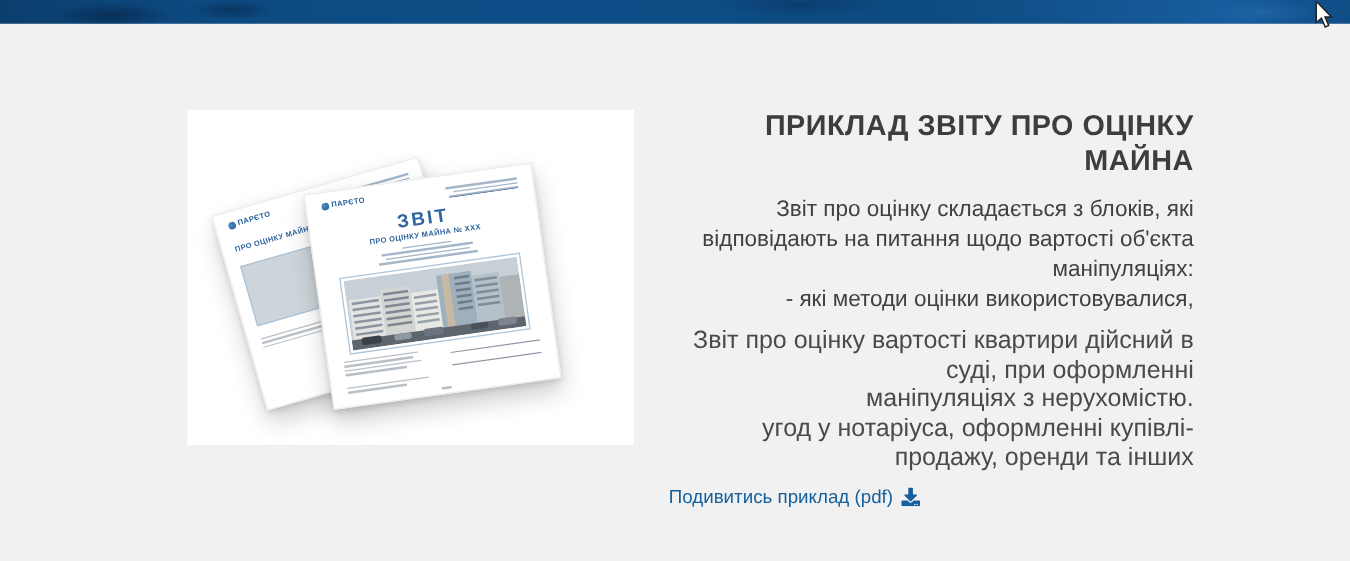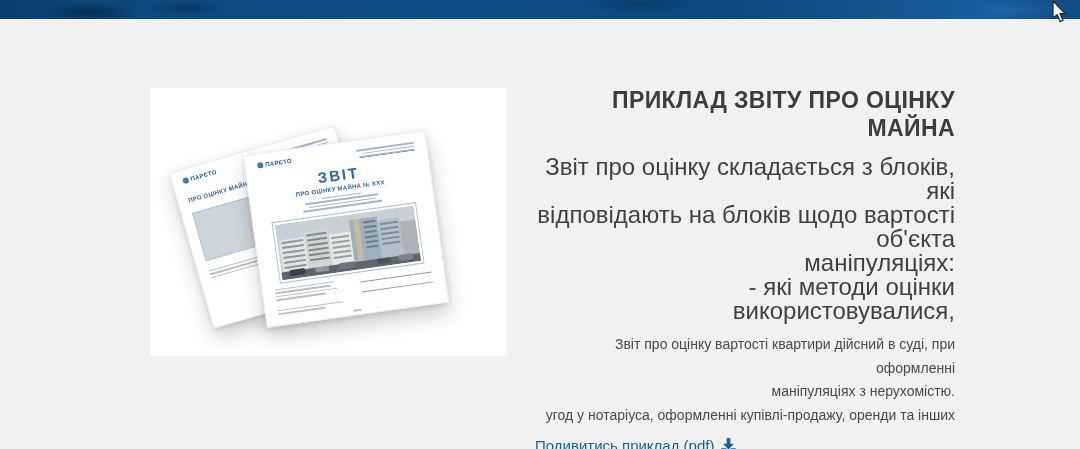--- a/index.html
+++ b/index.html
@@ -54,22 +54,22 @@
   .doc-bottom { display:flex; justify-content:space-between; margin-top:5px; }
   .doc-bottom-left { display:flex; flex-direction:column; gap:2px; width:62px; }
   .doc-bottom-right { display:flex; flex-direction:column; gap:6px; width:72px; padding-top:1px; }
   .sig { border-bottom:1px solid #8e99a5; height:4px; }
   .doc-foot { display:flex; flex-direction:column; gap:2px; margin-top:6px; width:70px; }
   .page-num { width:8px; height:2px; background:#b9bfc6; margin:5px auto 0; }
 
   
   .col { position:absolute; left:535px; top:86px; width:420px; color:#414141;text-align:right; }
   .heading { font-size:23px; line-height:28px; font-weight:bold; color:#3d3d3d; letter-spacing:.4px; }
-  .intro { margin-top:13px; font-size:24px; line-height:24px; color:#414141; }
-  .note { margin-top:10px; font-size:14px; line-height:23.5px; color:#4a4a4a; }
+  .intro { margin-top:13px; font-size:18px; line-height:24px; color:#414141; }
+  .note { margin-top:10px; font-size:20px; line-height:23.5px; color:#4a4a4a; }
   .link-row { margin-top:10px; display:flex; align-items:center; gap:7px; cursor:pointer; }
   .link-text { font-size:15px; color:#15609c; }
   .link-row svg { width:15px; height:15px; }
 </style>
 </head>
 <body>
 
 <div class="stage">
 
   <div class="topbar"></div>
@@ -193,21 +193,21 @@
   </div>
 
   <div class="col">
     <div class="heading">
       <div>ПРИКЛАД ЗВІТУ ПРО ОЦІНКУ</div>
       <div>МАЙНА</div>
     </div>
 
     <div class="intro">
       <div>Звіт про оцінку складається з блоків, які</div>
-      <div>відповідають на блоків щодо вартості об'єкта</div>
+      <div>відповідають на питання щодо вартості об'єкта</div>
       <div>маніпуляціях:</div>
       <div>- які методи оцінки використовувалися,</div>
     </div>
 
     <div class="note">
       <div>Звіт про оцінку вартості квартири дійсний в суді, при оформленні</div>
       <div>маніпуляціях з нерухомістю.</div>
       <div>угод у нотаріуса, оформленні купівлі-продажу, оренди та інших</div>
     </div>
 

